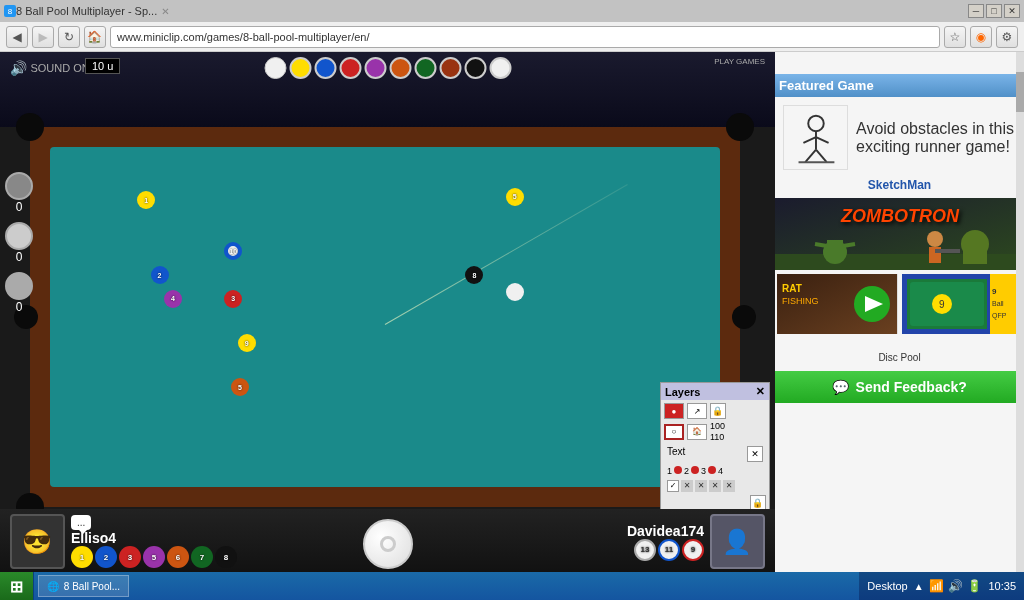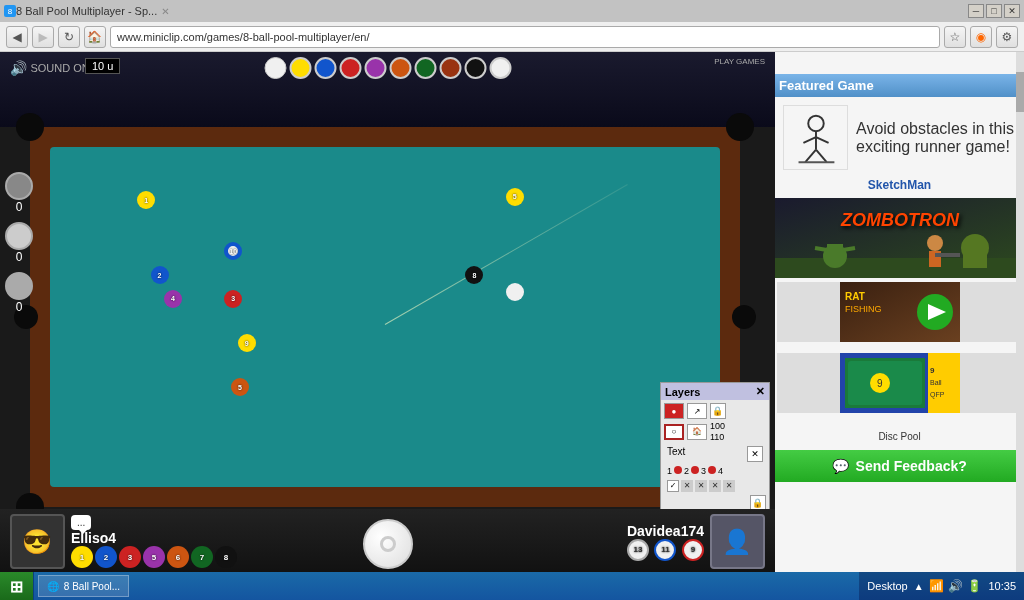--- a/index.html
+++ b/index.html
@@ -71,23 +71,23 @@
     .check-box { width: 12px; height: 12px; border: 1px solid #999; background: white; display: flex; align-items: center; justify-content: center; font-size: 8px; }
     .x-box { width: 12px; height: 12px; background: #ccc; display: flex; align-items: center; justify-content: center; font-size: 8px; color: #333; }
 
     
     .right-sidebar { width: 249px; height: 522px; background: #f5f5f5; overflow-y: auto; }
     .featured-header { background: linear-gradient(to bottom, #7ab4e8, #5090c8); color: white; text-align: left; padding: 4px; font-size: 13px; font-weight: bold; margin-top: 22px; }
     .featured-game { display: flex; align-items: center; gap: 8px; padding: 8px; }
     .game-thumb { width: 65px; height: 65px; background: #eee; border: 1px solid #ddd; display: flex; align-items: center; justify-content: center; overflow: hidden; position: relative; }
     .game-desc { flex: 1; font-size: 16px; color: #333; }
     .game-name { font-weight: bold; color: #2255aa; font-size: 12px; text-align: center; padding-bottom: 6px; }
-    .sidebar-game-banner { width: 100%; height: 80px; position: relative; overflow: hidden; cursor: pointer; }
+    .sidebar-game-banner { width: 100%; height: 72px; position: relative; overflow: hidden; cursor: pointer; }
     .zombotron-banner { background: linear-gradient(135deg, #1a1a2e, #2d4a1e); display: flex; align-items: center; justify-content: center; }
-    .sidebar-game-row { display: flex; gap: 0; flex-direction: column; }
+    .sidebar-game-row { display: flex; gap: 0; }
     .sidebar-game-item { flex: 1; text-align: center; padding: 4px 2px; }
     .sidebar-game-thumb { width: 100%; height: 60px; background: #ddd; margin-bottom: 3px; display: flex; align-items: center; justify-content: center; font-size: 9px; color: #666; overflow: hidden; position: relative; }
     .sidebar-game-label { font-size: 10px; color: #333; }
     .feedback-btn { width: 100%; background: linear-gradient(to bottom, #44cc44, #22aa22); color: white; font-size: 14px; font-weight: bold; text-align: center; padding: 8px; cursor: pointer; display: flex; align-items: center; justify-content: center; gap: 6px; }
 
     
     .taskbar { height: 28px; background: linear-gradient(to bottom, #1a6aa8, #1455a0); display: flex; align-items: center; width: 1024px; position: fixed; bottom: 0; }
     .start-btn { background: linear-gradient(to bottom, #2a8a2a, #1a6a1a); color: white; padding: 2px 10px; font-size: 12px; font-weight: bold; height: 100%; display: flex; align-items: center; gap: 4px; border-right: 1px solid #0a4080; }
     .taskbar-items { display: flex; flex: 1; padding: 0 4px; gap: 2px; }
     .taskbar-item { background: rgba(255,255,255,0.15); border: 1px solid rgba(255,255,255,0.3); color: white; font-size: 11px; padding: 2px 8px; height: 22px; display: flex; align-items: center; }
@@ -282,21 +282,21 @@
 
         <div style="position:absolute;left:50%;transform:translateX(-50%);bottom:5px;">
           <div style="width:50px;height:50px;border-radius:50%;background:radial-gradient(circle at 35% 35%, white, #ddd);border:2px solid #ccc;display:flex;align-items:center;justify-content:center;">
             <div style="width:16px;height:16px;border:3px solid #ccc;border-radius:50%;"></div>
           </div>
         </div>
 
         <div class="player-right">
           <div style="text-align:right;">
             <div class="player-name">Davidea174</div>
-            <div class="ball-indicators" style="justify-content:space-between;">
+            <div class="ball-indicators" style="justify-content:flex-end;">
               <div class="ball-indicator" style="background:#f0f0f0;color:#333;border:2px solid #aaa;">13</div>
               <div class="ball-indicator" style="background:#f0f0f0;color:#333;border:2px solid #1155cc;">11</div>
               <div class="ball-indicator" style="background:#f0f0f0;color:#333;border:2px solid #cc2222;">9</div>
             </div>
           </div>
           <div class="player-avatar" style="background:#556; border-color:#778;">👤</div>
         </div>
       </div>
 
     </div>

